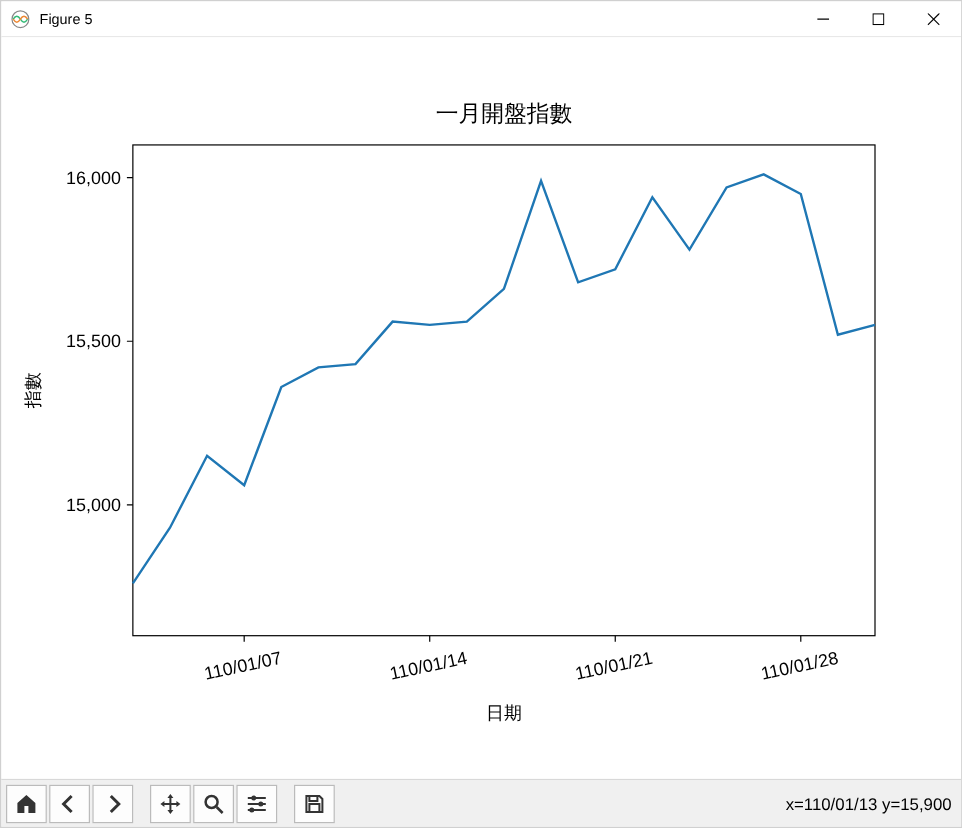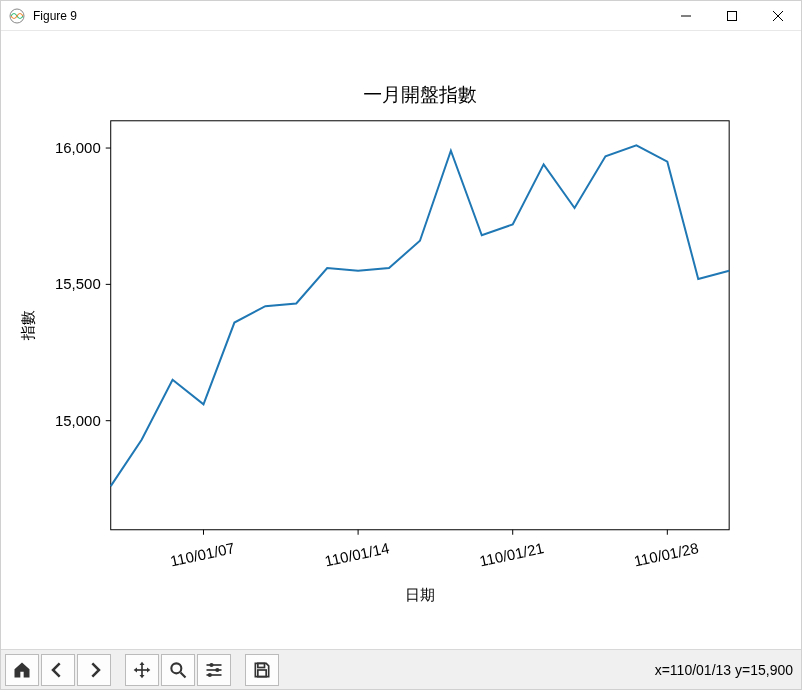--- a/index.html
+++ b/index.html
@@ -57,21 +57,21 @@
 <body>
 
 <div class="titlebar">
   <span class="app-icon">
     <svg viewBox="0 0 16 16">
       <circle cx="8" cy="8" r="7" fill="none" stroke="#888" stroke-width="1"></circle>
       <path d="M2,8 Q5,3 8,8 T14,8" fill="none" stroke="#3b7" stroke-width="1.2"></path>
       <path d="M2,8 Q5,13 8,8 T14,8" fill="none" stroke="#e83" stroke-width="1.2"></path>
     </svg>
   </span>
-  <span class="title">Figure 9</span>
+  <span class="title">Figure 5</span>
   <div class="win-ctrls">
     <div class="ctrl">
       <svg width="10" height="10">
           <line x1="0" y1="5" x2="10" y2="5" stroke="#000" stroke-width="1"></line>
         </svg>
     </div>
     <div class="ctrl">
       <svg width="10" height="10">
           <rect x="0.5" y="0.5" width="9" height="9" fill="none" stroke="#000" stroke-width="1"></rect>
         </svg>

